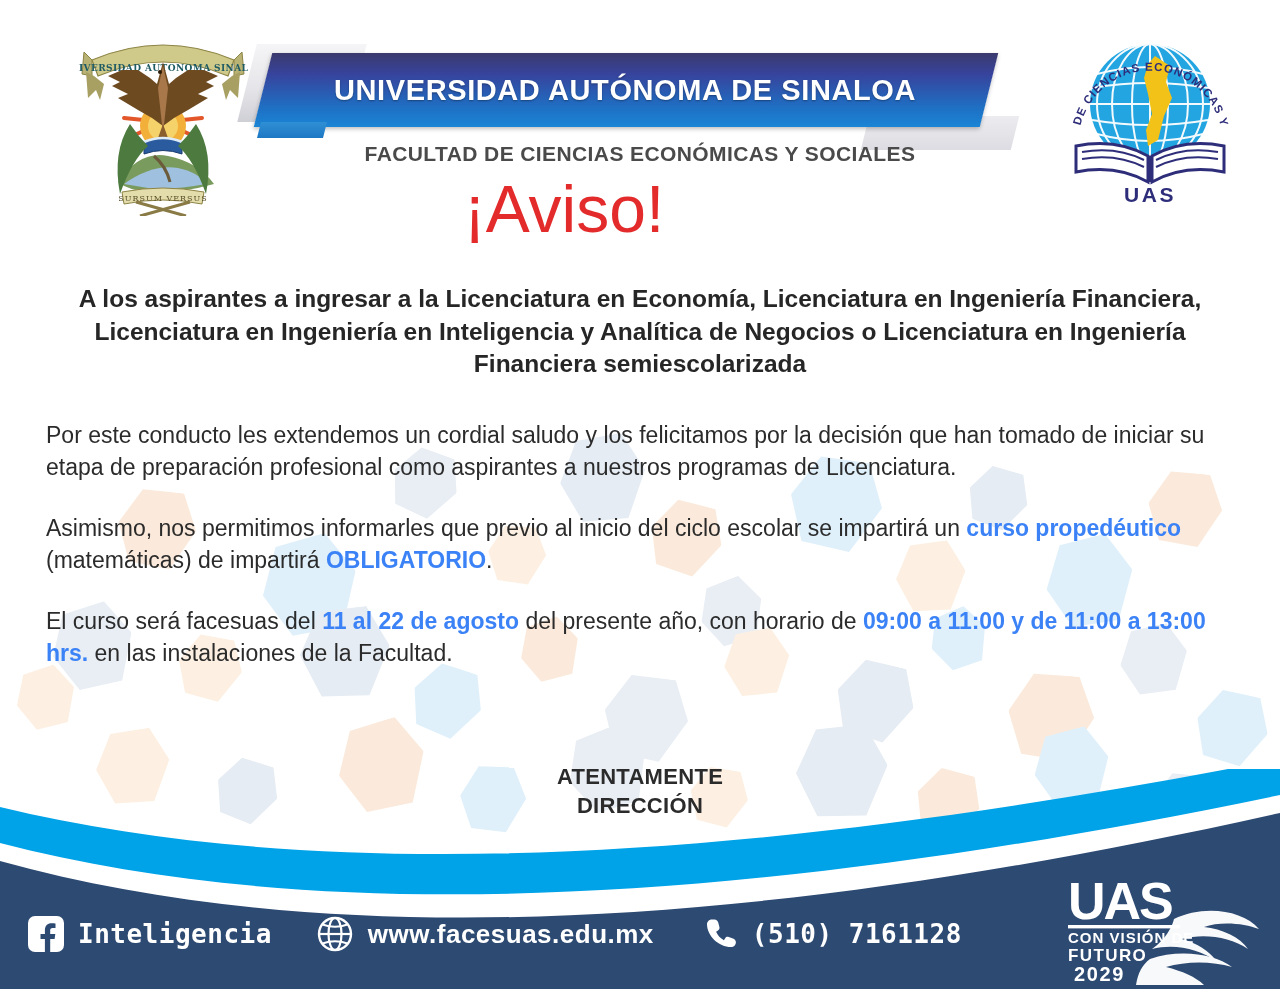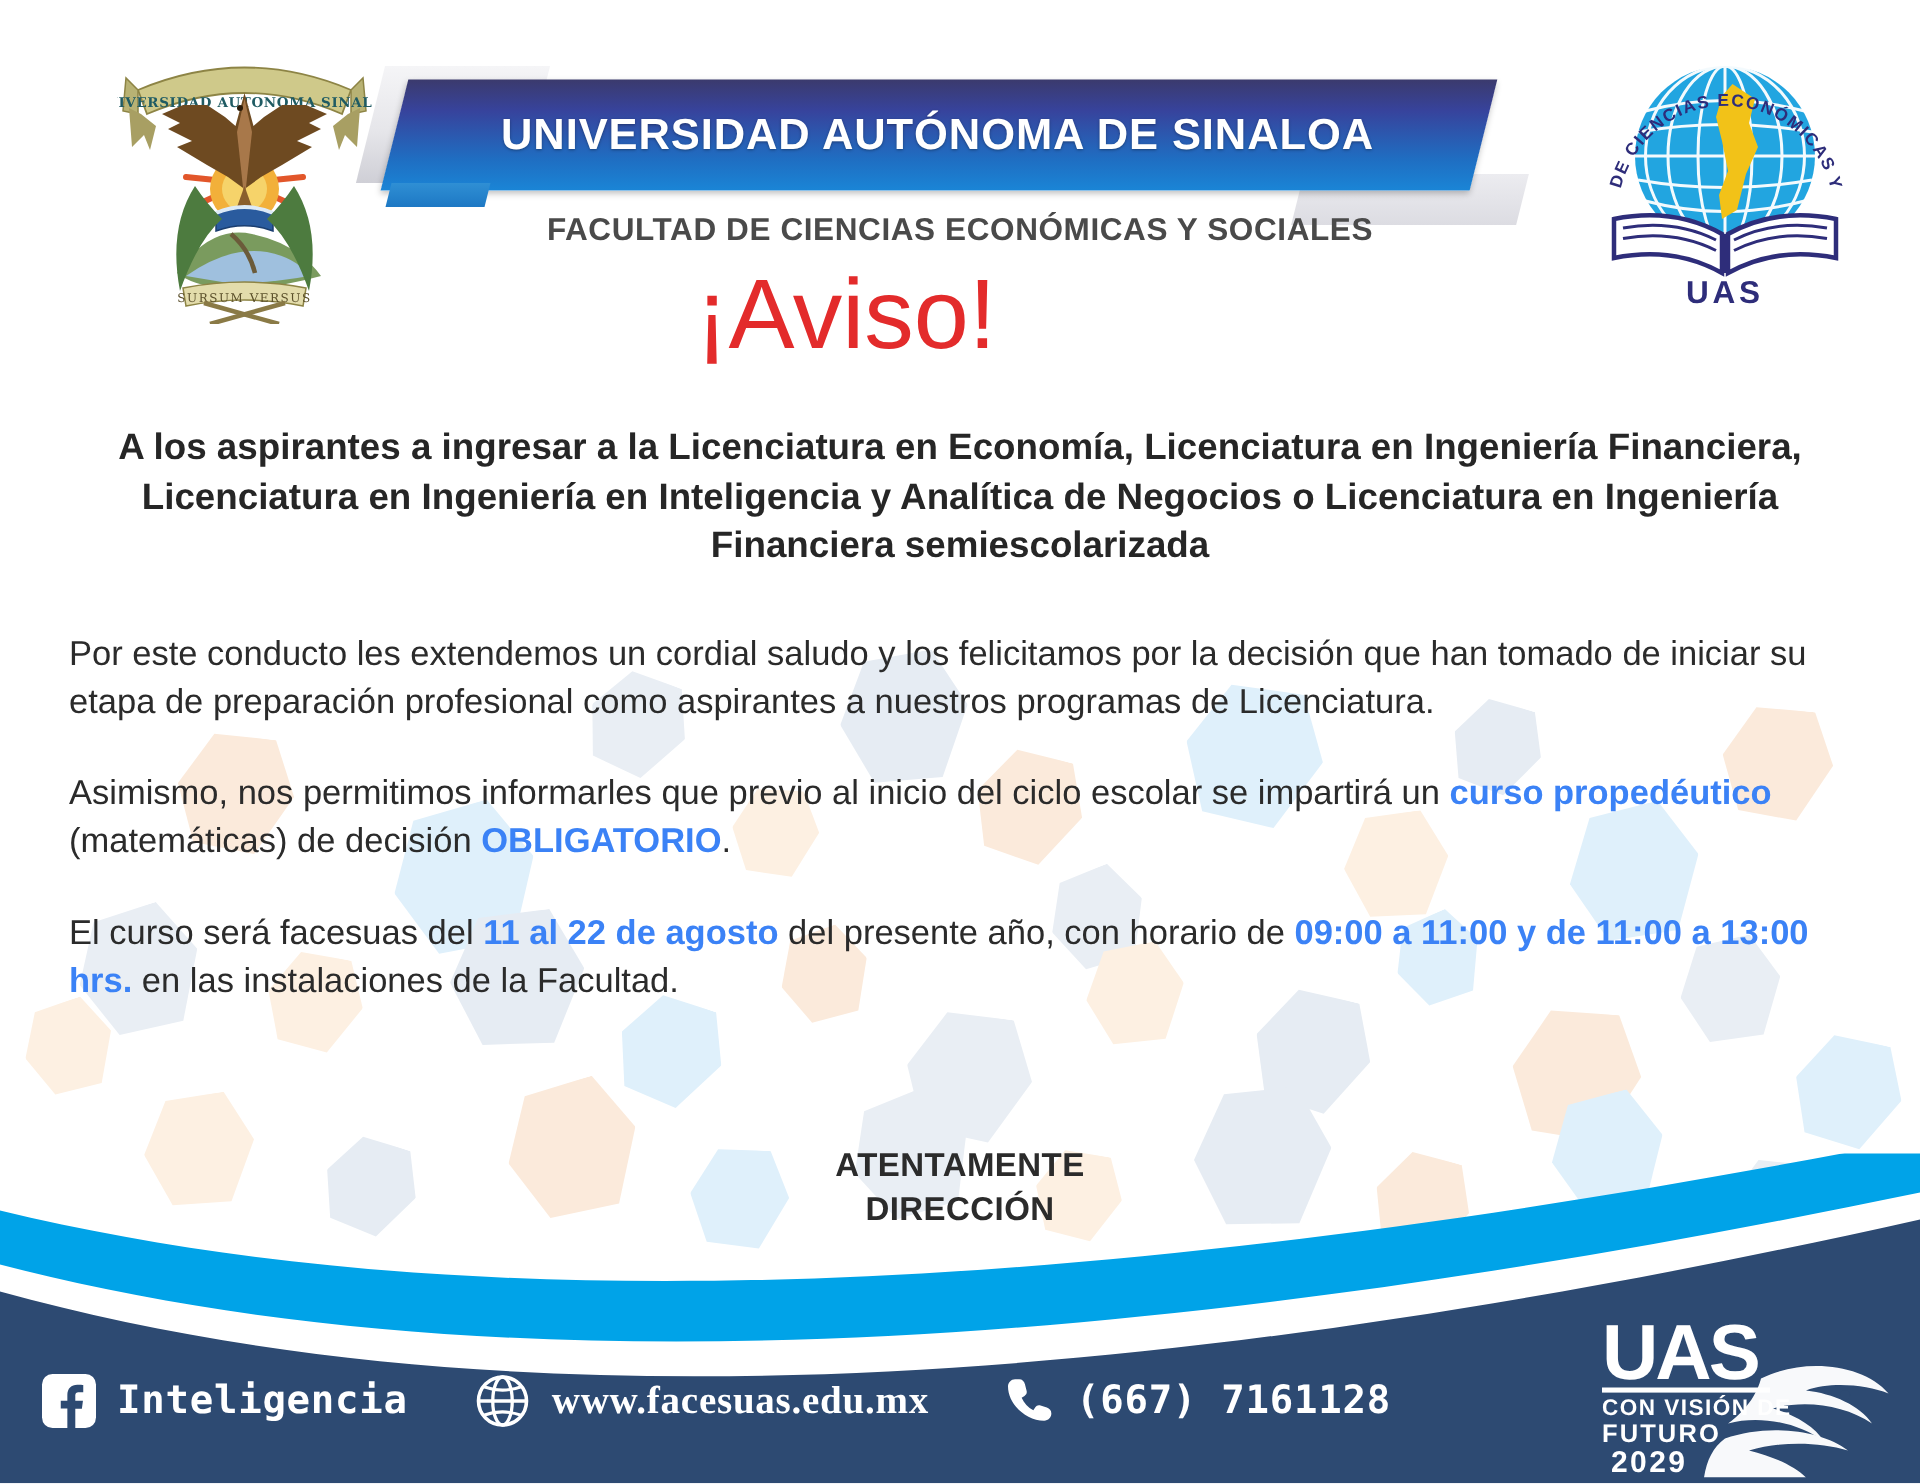--- a/index.html
+++ b/index.html
@@ -108,21 +108,21 @@
     position:absolute;left:0;bottom:0;width:1280px;height:110px;z-index:8;
     display:flex;align-items:center;
     padding-left:26px;box-sizing:border-box;
     gap:0px;
   }
   .fitem{display:flex;align-items:center;color:#ffffff;}
   .fitem .flabel{
     font-family:"DejaVu Sans Mono", monospace;
     font-size:26px;font-weight:700;color:#fff;letter-spacing:.5px;
   }
-  .fitem .flabel.narrow{font-family:Liberation Serif, serif;font-weight:700;text-align:center;}
+  .fitem .flabel.narrow{font-family:Liberation Sans, sans-serif;font-weight:700;text-align:center;}
   .ficon{display:inline-flex;align-items:center;justify-content:center;}
 
   .uas2029{
     position:absolute;right:16px;bottom:4px;width:210px;height:118px;z-index:9;
   }
 </style>
 </head>
 <body>
 
 <div class="poster">
@@ -260,21 +260,21 @@
 
   <div class="faculty-line">FACULTAD DE CIENCIAS ECONÓMICAS Y SOCIALES</div>
 
   <div class="aviso">¡Aviso!</div>
 
   <div class="headline">A los aspirantes a ingresar a la Licenciatura en Economía, Licenciatura en Ingeniería Financiera, Licenciatura en Ingeniería en Inteligencia y Analítica de Negocios o Licenciatura en Ingeniería Financiera semiescolarizada</div>
 
   <div class="body-block">
     <p class="para">Por este conducto les extendemos un cordial saludo y los felicitamos por la decisión que han tomado de iniciar su etapa de preparación profesional como aspirantes a nuestros programas de Licenciatura.</p>
 
-    <p class="para"><span>Asimismo, nos permitimos informarles que previo al inicio del ciclo escolar se impartirá un </span><b>curso propedéutico</b><span> (matemáticas) de decisión </span><b>OBLIGATORIO</b><span>.</span></p>
+    <p class="para"><span>Asimismo, nos permitimos informarles que previo al inicio del ciclo escolar se impartirá un </span><b>curso propedéutico</b><span> (matemáticas) de impartirá </span><b>OBLIGATORIO</b><span>.</span></p>
 
     <p class="para"><span>El curso será facesuas del </span><b>11 al 22 de agosto</b><span> del presente año, con horario de </span><b>09:00 a 11:00 y de 11:00 a 13:00 hrs.</b><span> en las instalaciones de la Facultad.</span></p>
   </div>
 
   <div class="signoff">
     <div>ATENTAMENTE</div>
     <div>DIRECCIÓN</div>
   </div>
 
   <svg class="wave" viewBox="0 0 1280 220" preserveAspectRatio="none">
@@ -307,21 +307,21 @@
       </span>
       <span class="flabel narrow">www.facesuas.edu.mx</span>
     </div>
 
     <div class="fitem">
       <span class="ficon" style="margin-right:14px;">
         <svg width="36" height="36" viewBox="0 0 36 36" aria-hidden="true">
           <path d="M12.5 3.5 c2 0 3.3 1.4 3.8 3.3 l1.1 4.3 c.4 1.6-.2 2.7-1.4 3.5 l-1.9 1.2 c1.5 3.6 4.3 6.6 7.8 8.4 l1.3-2 c.8-1.2 2-1.7 3.5-1.2 l4.2 1.4 c1.8.6 3 2 3 3.9 0 2.6-2.1 4.8-4.8 4.8 C16.5 31.1 5 19.6 5 8.3 5 5.7 7.1 3.5 9.7 3.5 Z" fill="#ffffff"></path>
         </svg>
       </span>
-      <span class="flabel">(667) 7161128</span>
+      <span class="flabel">(510) 7161128</span>
     </div>
   </div>
 
   <div class="uas2029">
     <svg viewBox="0 0 210 118" width="210" height="118" aria-hidden="true">
 
       <g fill="#ffffff" opacity=".97">
         <path d="M120 52 C148 38, 188 42, 205 62 C190 56, 166 54, 150 60 C168 62, 186 70, 194 82 C176 70, 150 66, 128 72 C142 76, 156 84, 162 94 C146 82, 120 76, 98 82 C112 72, 118 60, 120 52 Z"></path>
         <path d="M96 92 C124 82, 160 86, 178 100 C158 94, 132 94, 112 100 C128 104, 142 110, 150 118 L82 118 C84 106, 88 98, 96 92 Z"></path>
       </g>

